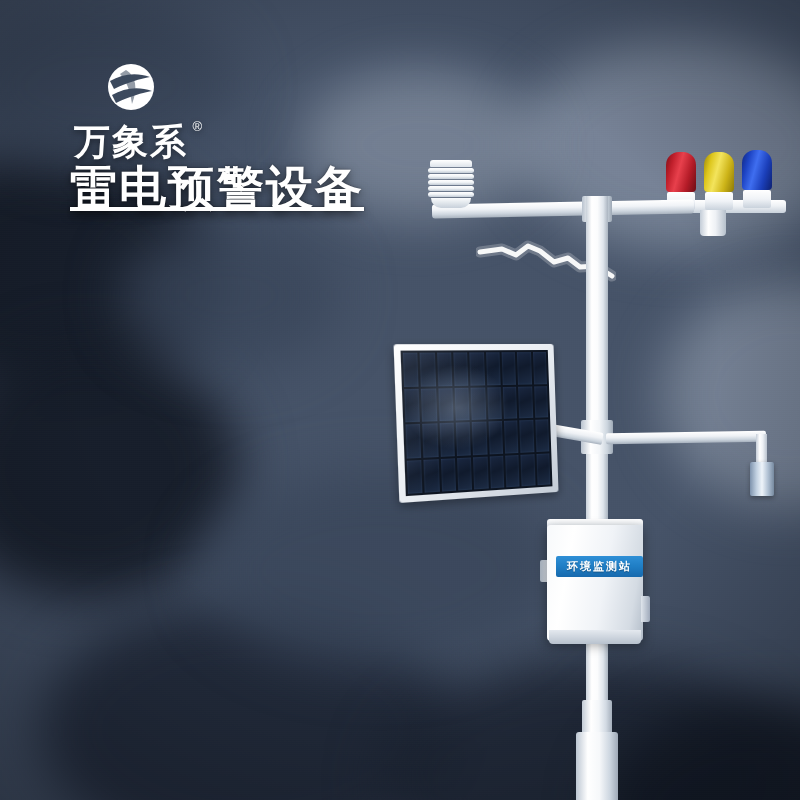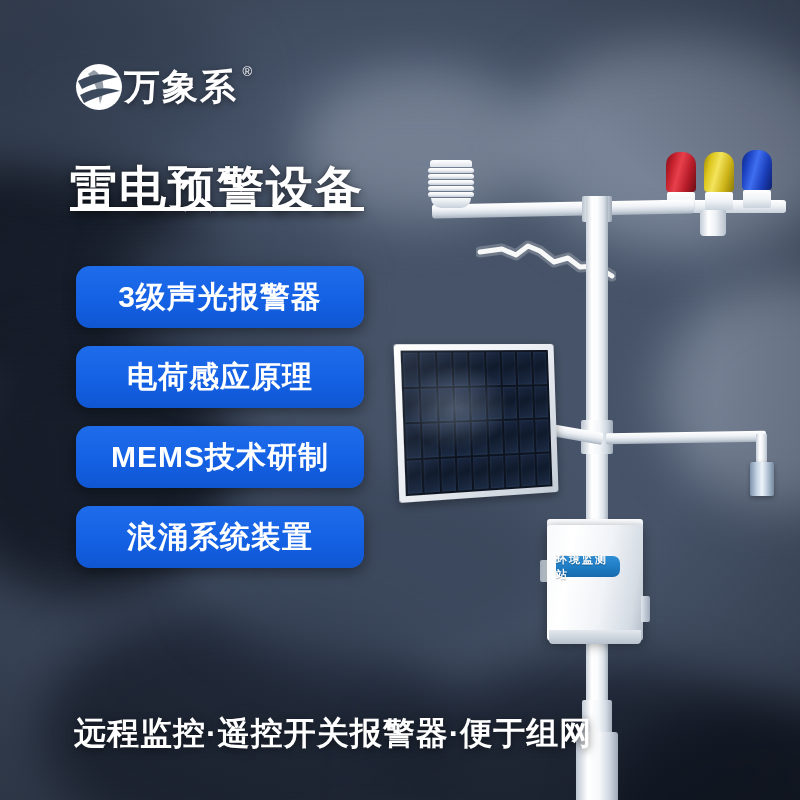--- a/index.html
+++ b/index.html
@@ -230,40 +230,40 @@
     position: absolute; left: 540px; top: 560px; width: 9px; height: 22px;
     background: linear-gradient(90deg,#aab4c1,#e6ebf1); border-radius: 2px 0 0 2px;
   }
   .ctrl-ear-r {
     position: absolute; left: 641px; top: 596px; width: 9px; height: 26px;
     background: linear-gradient(90deg,#dfe5ec,#9faabb); border-radius: 0 2px 2px 0;
   }
   .ctrl-label {
     position: absolute;
     left: 556px; top: 556px;
-    width: 64px; height: 21px;
+    width: 87px; height: 21px;
     background: linear-gradient(180deg,#2f8fd6 0%,#1f7ec5 50%,#1769ad 100%);
-    border-radius: 7px;
+    border-radius: 2px;
     display: flex; align-items: center; justify-content: center;
     color: #ffffff;
     font-size: 11px;
     letter-spacing: 2px;
     font-weight: 700;
     text-shadow: 0 1px 1px rgba(0,0,0,0.3);
   }
   .ctrl-bottom {
     position: absolute; left: 549px; top: 630px; width: 92px; height: 14px;
     background: linear-gradient(180deg,#e4e9ef,#b8c2ce); border-radius: 0 0 4px 4px;
   }
 
   
   .logo-row {
     position: absolute;
     left: 74px; top: 62px;
-    display: flex; align-items: center; 
+    display: flex; align-items: center; gap: 12px; flex-direction: column;
   }
   .logo-mark { width: 50px; height: 50px; flex: none; }
   .logo-text {
     position: relative;
     color: #ffffff;
     font-size: 36px;
     font-weight: 700;
     letter-spacing: 2px;
     line-height: 1;
     text-shadow: 0 2px 6px rgba(0,0,0,0.45);
@@ -449,22 +449,15 @@
       <path d="M20 8 C30 14, 32 26, 26 42 C24 28, 20 18, 14 12 Z" fill="#3d4a5e" opacity="0.55"></path>
     </svg>
     <div class="logo-text">
       <span>万象系</span>
       <span class="logo-reg">®</span>
     </div>
   </div>
 
   <div class="headline">雷电预警设备</div>
 
-  <div class="pills" id="pill-list">
-      <div class="pill">3级声光报警器</div>
-      <div class="pill">电荷感应原理</div>
-      <div class="pill">MEMS技术研制</div>
-      <div class="pill">浪涌系统装置</div>
-    </div>
-
-  <div class="tagline">远程监控·遥控开关报警器·便于组网</div>
+
 
 </div>
 
 </body></html>

